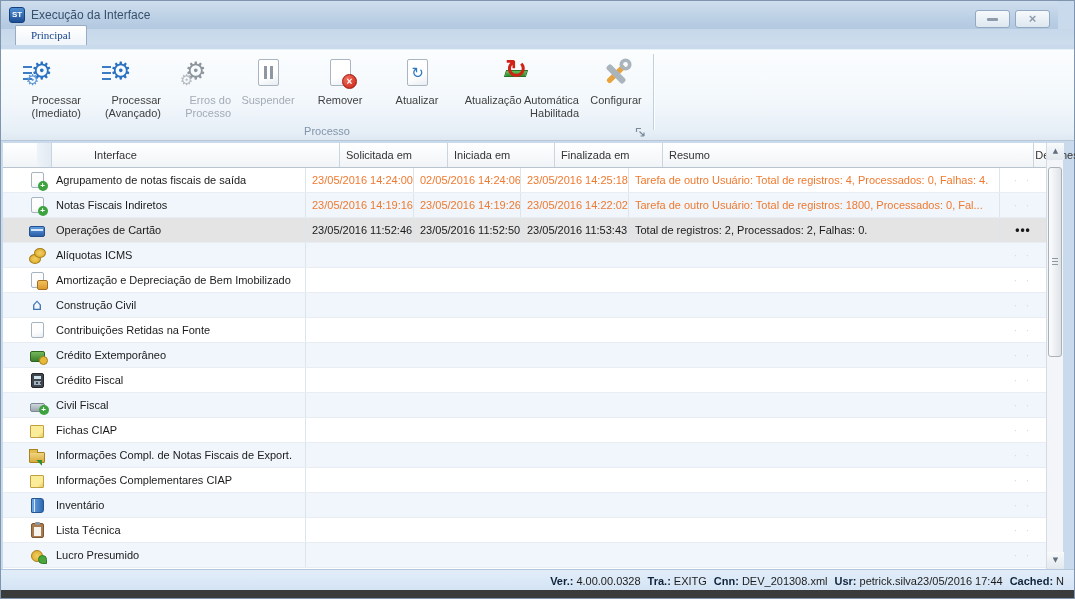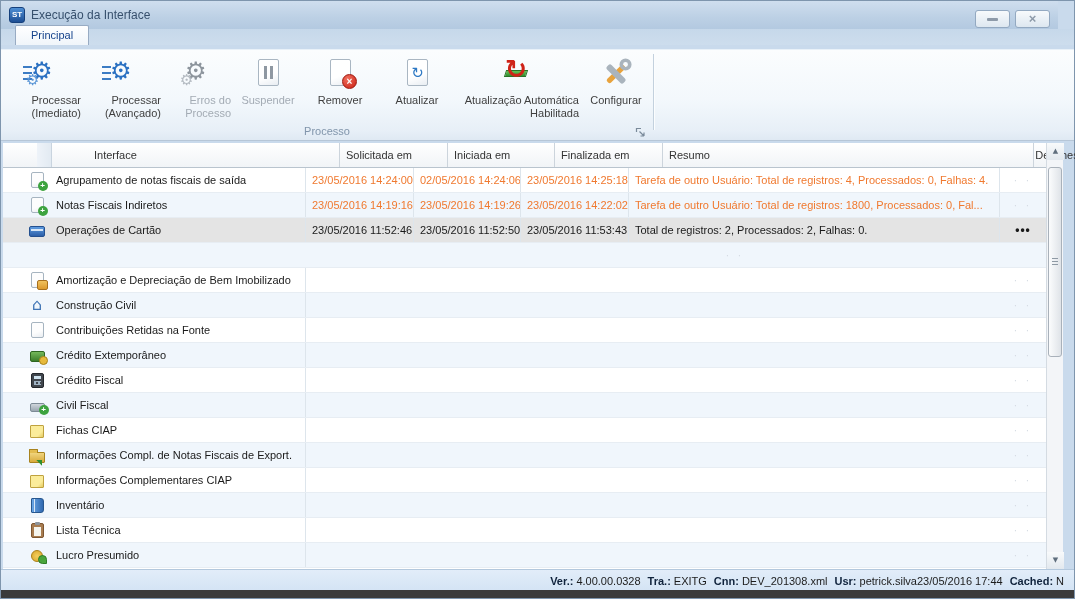--- a/index.html
+++ b/index.html
@@ -16,21 +16,21 @@
     color:#fff; font-size:8px; font-weight:bold; text-align:center; line-height:14px; }
   .win-title { font-size:12px; color:#37506d; }
   .win-btns { position:absolute; right:8px; top:9px; display:flex; gap:5px; }
   .win-btn { width:35px; height:18px; border:1px solid #93a9c1; border-radius:3px;
     background:linear-gradient(#f7fafc,#dde7f0); display:flex; align-items:center; justify-content:center; }
   .min-glyph { width:11px; height:3px; background:#8d9aa9; border-radius:1px; }
   .close-glyph { color:#8d9aa9; font-size:13px; font-weight:bold; line-height:14px; }
 
   
   .tabstrip { position:absolute; left:0; top:28px; right:0; height:16px;
-    background:linear-gradient(#c6d8ea,#cddded); }
+    background:linear-gradient(#c6d8ea,#cddded);font-family:Liberation Serif, serif; }
   .tab { position:absolute; left:14px; bottom:0; height:20px; padding:0 15px;
     background:linear-gradient(#ffffff,#f0f5fa); border:1px solid #98abc3; border-bottom:none;
     border-radius:2px 2px 0 0; font-size:11px; line-height:19px; color:#15428b; }
 
   
   .ribbon { position:absolute; left:0; top:48px; right:0; height:92px;
     background:linear-gradient(180deg,#fbfdfe,#f3f8fc 55%,#e7eff7 90%,#dfe9f3);
     border-top:1px solid #e9f1f8; border-bottom:1px solid #b6c6d7; }
   .group-sep { position:absolute; left:652px; top:4px; height:76px;
     border-left:1px solid #c3d1de; border-right:1px solid #fbfdfe; }
@@ -301,20 +301,26 @@
       <span>Operações de Cartão</span>
     </div>
     <div class="cell c-sol">23/05/2016 11:52:46</div>
     <div class="cell c-ini">23/05/2016 11:52:50</div>
     <div class="cell c-fin">23/05/2016 11:53:43</div>
     <div class="cell c-res">Total de registros: 2, Processados: 2, Falhas: 0.</div>
     <div class="cell c-det"><span class="details-btn">•••</span></div>
   </div>
         <div class="row alt">
     <div class="cell c-ind"></div>
+    <div class="cell c-int">
+      <span class="icon-box">
+              <span class="ic ic-coins"></span>
+            </span>
+      <span>Alíquotas ICMS</span>
+    </div>
     <div class="cell c-sol"></div>
     <div class="cell c-ini"></div>
     <div class="cell c-fin"></div>
     <div class="cell c-res"></div>
     <div class="cell c-det"><span class="details-faint">· ·</span></div>
   </div>
         <div class="row">
     <div class="cell c-ind"></div>
     <div class="cell c-int">
       <span class="icon-box">

